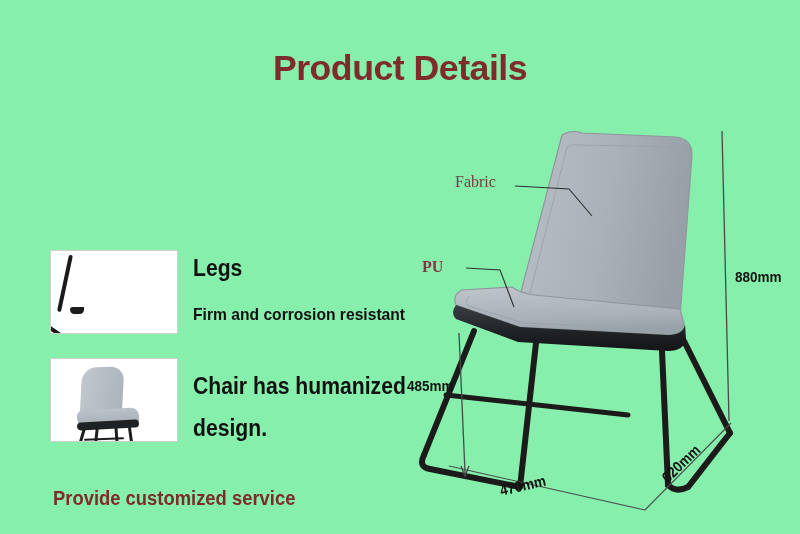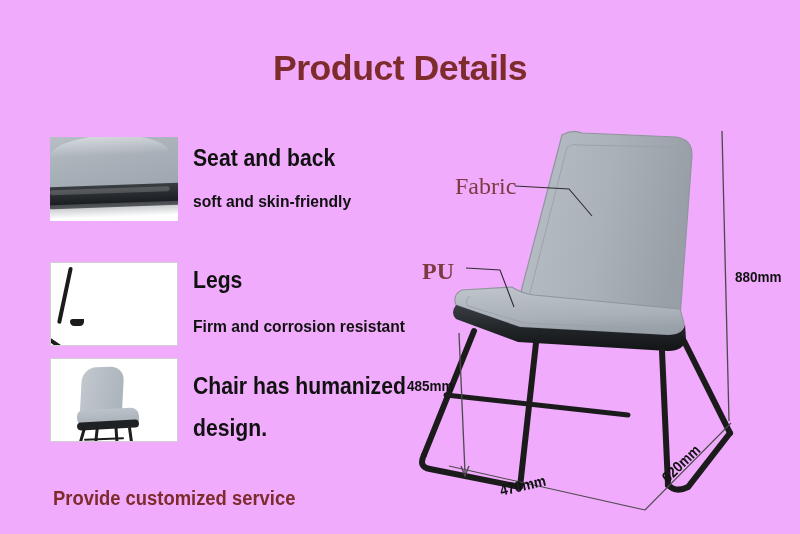--- a/index.html
+++ b/index.html
@@ -8,21 +8,21 @@
     padding: 0;
     background: #ffffff;
   }
   body {
     font-family: "Liberation Sans", sans-serif;
   }
   #page {
     position: relative;
     width: 800px;
     height: 534px;
-    background: #f0abfc;
+    background: #86efac;
     overflow: hidden;
   }
 
   
   .page-title {
     position: absolute;
     left: 0;
     top: 48px;
     width: 800px;
     text-align: center;
@@ -181,53 +181,38 @@
   .dim-620 {
     left: 664px; top: 471px;
     transform: rotate(-44deg) scaleX(0.9);
     transform-origin: left center;
   }
 
   
   .callout {
     position: absolute;
     font-family: "Liberation Serif", serif;
-    font-size: 24px;
+    font-size: 16px;
     color: #7d3a42;
     white-space: nowrap;
   }
   .callout-fabric { left: 455px; top: 173px; }
   .callout-pu { left: 422px; top: 258px; font-weight: bold; }
 
   .leader { position: absolute; }
 </style>
 </head>
 <body>
 
 <div id="page">
 
   <div class="page-title">Product Details</div>
 
-  <div class="feature" style="left:50px; top:137px; width:330px; height:90px;">
-    <div class="thumb" style="left:0; top:0;">
-      <div class="t1-wrap">
-        <div class="t1-fabric">
-          <div class="t1-fabric-hi"></div>
-        </div>
-        <div class="t1-pu">
-          <div class="t1-pu-hi"></div>
-        </div>
-        <div class="t1-shadow"></div>
-      </div>
-    </div>
-    <div class="feat-title" style="left:143px; top:8px;">Seat and back</div>
-    <div class="feat-sub" style="left:143px; top:55px;">soft and skin-friendly</div>
-  </div>
-
-  <div class="feature" style="left:50px; top:262px; width:340px; height:92px;">
+
+  <div class="feature" style="left:50px; top:250px; width:340px; height:92px;">
     <div class="thumb bordered" style="left:0; top:0;">
       <div class="t2-wrap">
 
         <div class="leg-bar" style="left:18px; top:4px; width:4px; height:58px; transform:rotate(12deg); transform-origin:top center;"></div>
         <div class="leg-bar" style="left:28px; top:1px; width:4px; height:98px; transform:rotate(-56deg); transform-origin:bottom left;"></div>
         <div class="leg-bar" style="left:19px; top:56px; width:14px; height:7px; border-radius:4px 0 6px 6px;"></div>
       </div>
     </div>
     <div class="feat-title" style="left:143px; top:5px;">Legs</div>
     <div class="feat-sub" style="left:143px; top:55px;">Firm and corrosion resistant</div>

